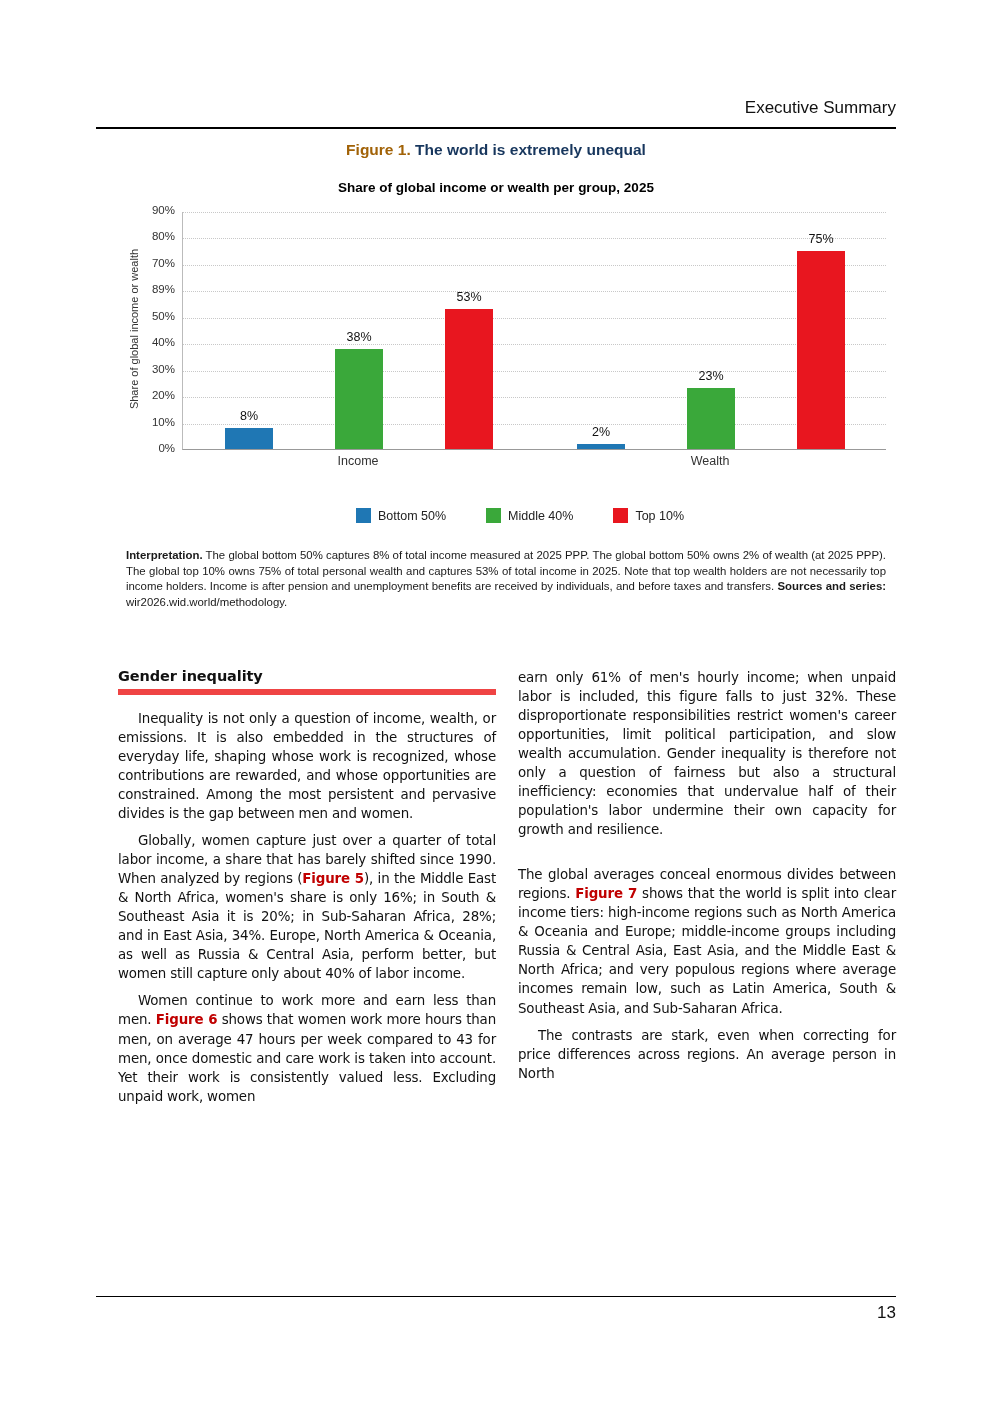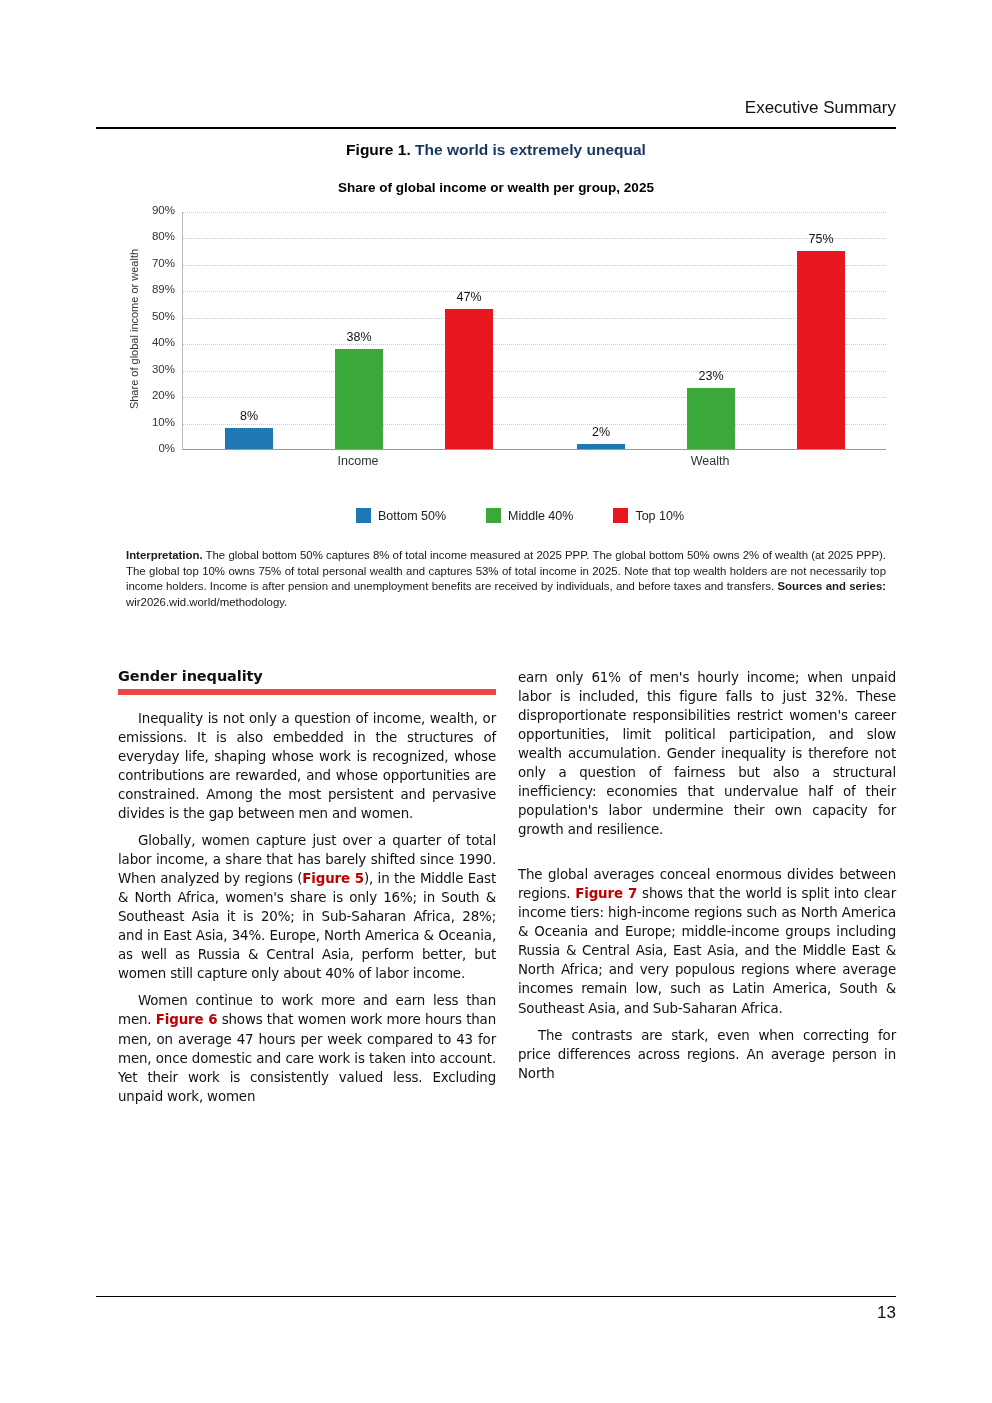--- a/index.html
+++ b/index.html
@@ -46,21 +46,21 @@
   
   .fig-title {
     position: absolute;
     left: 96px;
     top: 141px;
     width: 800px;
     text-align: center;
     font-size: 15.5px;
     font-weight: bold;
   }
-  .fig-title .fignum { color: #000000; }
+  .fig-title .fignum { color: #a16207; }
   .fig-title .figtxt { color: #17365d; }
 
   .fig-subtitle {
     position: absolute;
     left: 96px;
     top: 180px;
     width: 800px;
     text-align: center;
     font-size: 13.5px;
     font-weight: bold;
@@ -238,21 +238,21 @@
         <div class="ytick" style="top: 52.8889px;">70%</div>
         <div class="gridline" style="top: 26.4444px;"></div>
         <div class="ytick" style="top: 26.4444px;">80%</div>
         <div class="gridline" style="top: 0px;"></div>
         <div class="ytick" style="top: 0px;">90%</div>
         <div class="bar" style="left: 42px; width: 48px; height: 21.1556px; background: rgb(31, 119, 180);"></div>
         <div class="bar-label" style="left: 36px; top: 196.844px;">8%</div>
         <div class="bar" style="left: 152px; width: 48px; height: 100.489px; background: rgb(58, 168, 58);"></div>
         <div class="bar-label" style="left: 146px; top: 117.511px;">38%</div>
         <div class="bar" style="left: 262px; width: 48px; height: 140.156px; background: rgb(232, 22, 31);"></div>
-        <div class="bar-label" style="left: 256px; top: 77.8444px;">47%</div>
+        <div class="bar-label" style="left: 256px; top: 77.8444px;">53%</div>
         <div class="bar" style="left: 394px; width: 48px; height: 5.28889px; background: rgb(31, 119, 180);"></div>
         <div class="bar-label" style="left: 388px; top: 212.711px;">2%</div>
         <div class="bar" style="left: 504px; width: 48px; height: 60.8222px; background: rgb(58, 168, 58);"></div>
         <div class="bar-label" style="left: 498px; top: 157.178px;">23%</div>
         <div class="bar" style="left: 614px; width: 48px; height: 198.333px; background: rgb(232, 22, 31);"></div>
         <div class="bar-label" style="left: 608px; top: 19.6667px;">75%</div>
       </div>
     <div id="xticks">
         <div class="xtick" style="left: 152px;">Income</div>
         <div class="xtick" style="left: 504px;">Wealth</div>

